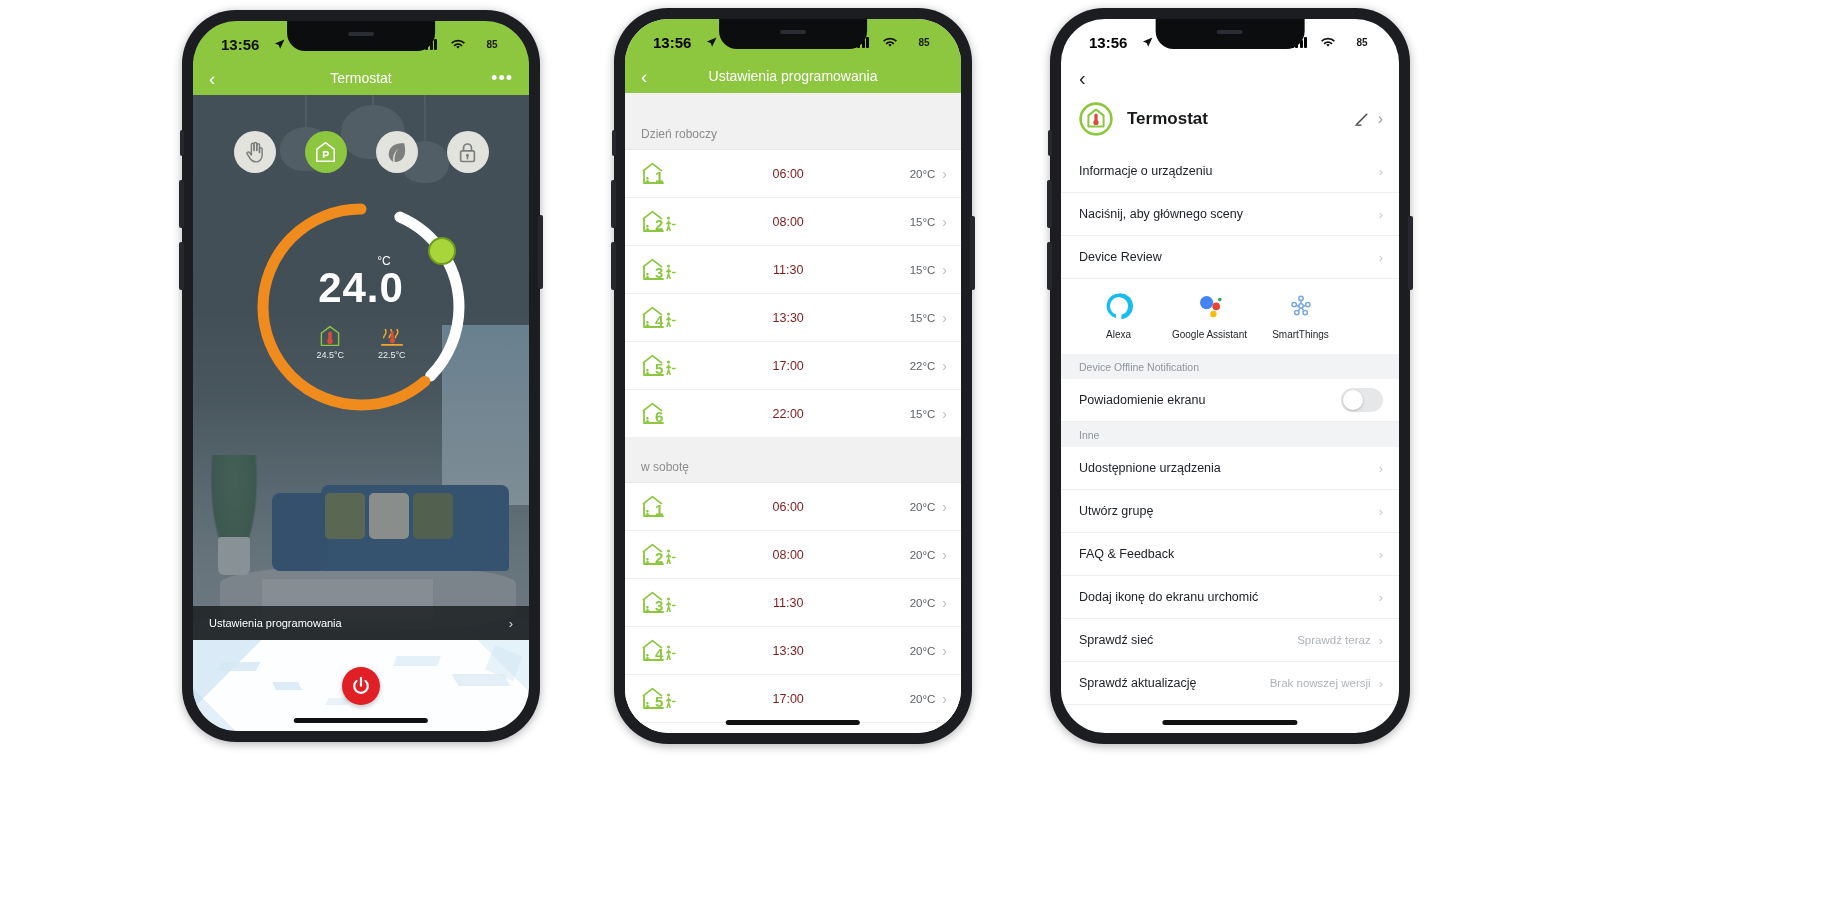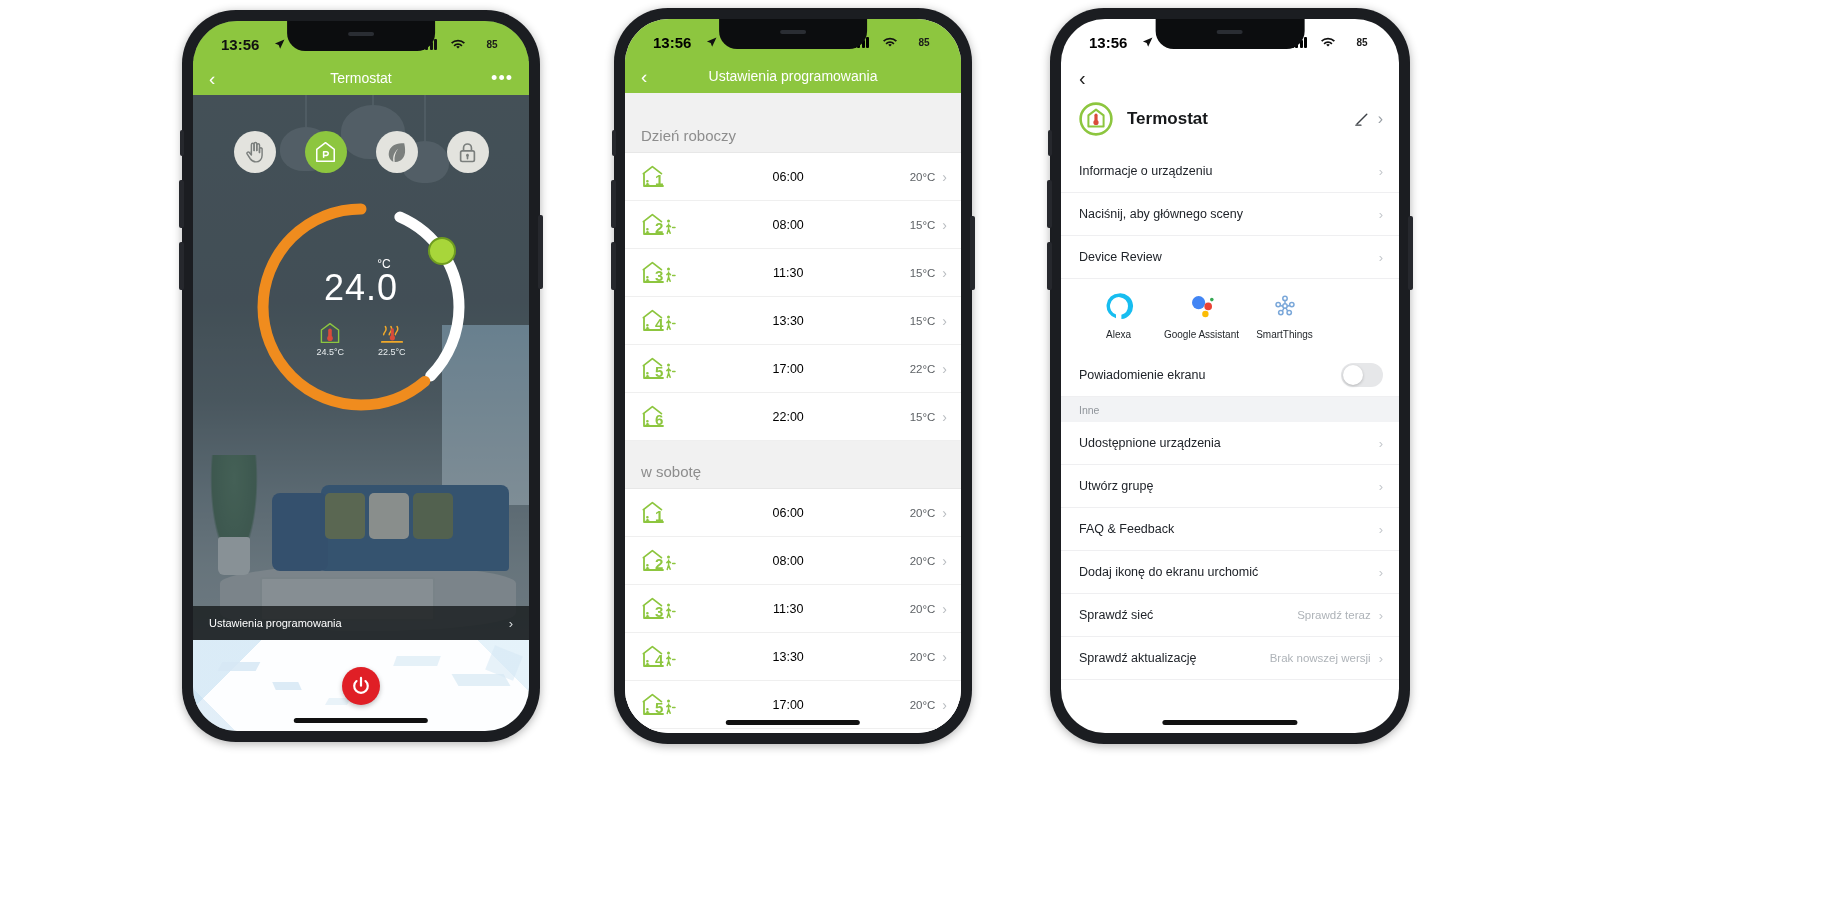--- a/index.html
+++ b/index.html
@@ -127,21 +127,21 @@
     width:42px;height:42px;border-radius:50%;background:#e3e3de;
     display:flex;align-items:center;justify-content:center;cursor:pointer;
   }
   .mode.active { background:#8dc63f; }
   .mode svg { width:25px; height:25px; }
 
   .dial-wrap { position:absolute; top:96px; left:50%; transform:translateX(-50%); z-index:7; width:232px; height:232px; }
   .dial-wrap svg { display:block; }
   .dial-center { position:absolute; inset:0; display:flex; flex-direction:column; align-items:center; justify-content:center; }
   .deg-unit { color:#fff; font-size:12px; margin-bottom:-4px; margin-left:46px; }
-  .temp-main { color:#fff; font-size:36px; font-weight:400; letter-spacing:1px; }
+  .temp-main { color:#fff; font-size:42px; font-weight:700; letter-spacing:1px; }
   .mini-temps { display:flex; gap:34px; margin-top:12px; }
   .mini { display:flex; flex-direction:column; align-items:center; gap:2px; }
   .mini span { color:#e9eef0; font-size:9px; }
   .mini svg { width:26px; height:24px; }
 
   .sched-bar {
     position:absolute; bottom:0; left:0; right:0; height:34px;
     background:rgba(22,26,28,.80); display:flex; align-items:center;
     padding:0 16px; color:#fff; font-size:11px; cursor:pointer; z-index:9;
   }
@@ -165,32 +165,32 @@
   .power-btn svg{width:22px;height:22px;}
 
   
   #p2 { left: 614px; top: 8px; width: 358px; height: 736px; }
   #p2 .btn-sil { top: 122px; }
   #p2 .btn-vol { top: 172px; }
   #p2 .btn-vol2 { position:absolute; left:-3px; top: 234px; width:5px; height:48px; background:#26282d; border-radius:2px;}
   #p2 .btn-pwr { top: 208px; }
   .list-scroll { background:#fff; height: 100%; overflow:hidden; }
   .sec-head {
-    background:#f1f1f1; color:#8d8d8d; font-size:15px;
+    background:#f1f1f1; color:#8d8d8d; font-size:12px;
     padding:22px 16px 8px; border-bottom:1px solid #e7e7e7;
   }
   .sec-head.tall { padding-top: 34px; }
   .row {
     display:flex; align-items:center; height:48px;
     padding:0 14px 0 16px; border-bottom:1px solid #efefef;
     background:#fff; cursor:pointer;
   }
   .row .ico { width:46px; flex:none; }
   .row .ico svg { width:38px; height:30px; display:block; }
-  .row .time { flex:1; text-align:center; font-size:12.5px; color:#000000; }
+  .row .time { flex:1; text-align:center; font-size:12.5px; color:#7f1d1d; }
   .row .temp { font-size:11.5px; color:#5e6266; min-width:46px; text-align:right; }
   .row .chev { color:#b9bdc1; font-size:14px; margin-left:7px; }
 
   
   #p3 { left: 1050px; top: 8px; width: 360px; height: 736px; }
   #p3 .btn-sil { top: 122px; }
   #p3 .btn-vol { top: 172px; }
   #p3 .btn-vol2 { position:absolute; left:-3px; top: 234px; width:5px; height:48px; background:#26282d; border-radius:2px;}
   #p3 .btn-pwr { top: 208px; }
   .s-back { padding:8px 0 2px 18px; font-size:20px; color:#222; cursor:pointer; }
@@ -205,21 +205,21 @@
   .s-sec { background:#f2f3f5; color:#90959b; font-size:10.5px; padding:7px 16px 6px 18px; }
   .s-row {
     display:flex; align-items:center; height:43px;
     padding:0 16px 0 18px; background:#fff;
     border-bottom:1px solid #efeff1; cursor:pointer;
   }
   .s-row .lbl { font-size:12.5px; color:#20242a; }
   .s-row .val { margin-left:auto; font-size:11.5px; color:#aeb3b8; }
   .s-row .chev { color:#c4c8cc; font-size:13px; margin-left:8px; }
   .assist-strip { display:flex; background:#fff; padding:12px 0 14px 0; }
-  .assist { flex:0 0 83px; margin-left:0; display:flex; flex-direction:column; align-items:center; gap:8px; cursor:pointer; }
+  .assist { flex:0 0 83px; margin-left:8px; display:flex; flex-direction:column; align-items:center; gap:8px; cursor:pointer; }
   .assist:first-child { margin-left:16px; }
   .assist svg { width:30px; height:30px; }
   .assist span { font-size:10px; color:#24282c; }
   .toggle {
     margin-left:auto; width:42px;height:24px;border-radius:13px;
     background:#e6e7e9; position:relative; cursor:pointer;
   }
   .toggle .knob {
     position:absolute;top:2px;left:2px;width:20px;height:20px;border-radius:50%;
     background:#fff; box-shadow:0 1px 3px rgba(0,0,0,.22);
@@ -684,20 +684,21 @@
               <circle cx="21.8" cy="13.6" r="2.2"></circle>
             <circle cx="10.8" cy="21.6" r="2.2"></circle>
               <circle cx="19.2" cy="21.6" r="2.2"></circle>
               <circle cx="15" cy="15" r="2.2"></circle>
             <path d="M15 9.6v3.2M10.2 14.6l2.8.6M19.8 14.6l-2.8.6M12.4 19.8l1.6-2.6M17.6 19.8 16 17.2"></path>
           </svg>
           <span>SmartThings</span>
         </div>
       </div>
 
+      <div class="s-sec">Device Offline Notification</div>
       <div class="s-row">
         <span class="lbl">Powiadomienie ekranu</span>
         <span class="toggle">
             <span class="knob"></span>
           </span>
       </div>
 
       <div class="s-sec">Inne</div>
       <div id="p3-other">
           <div class="s-row">

